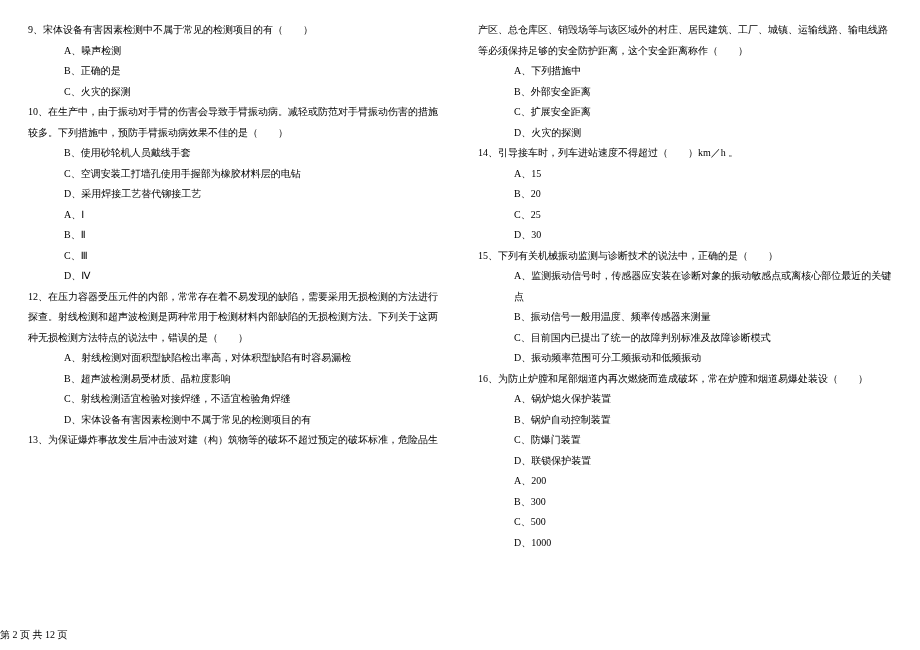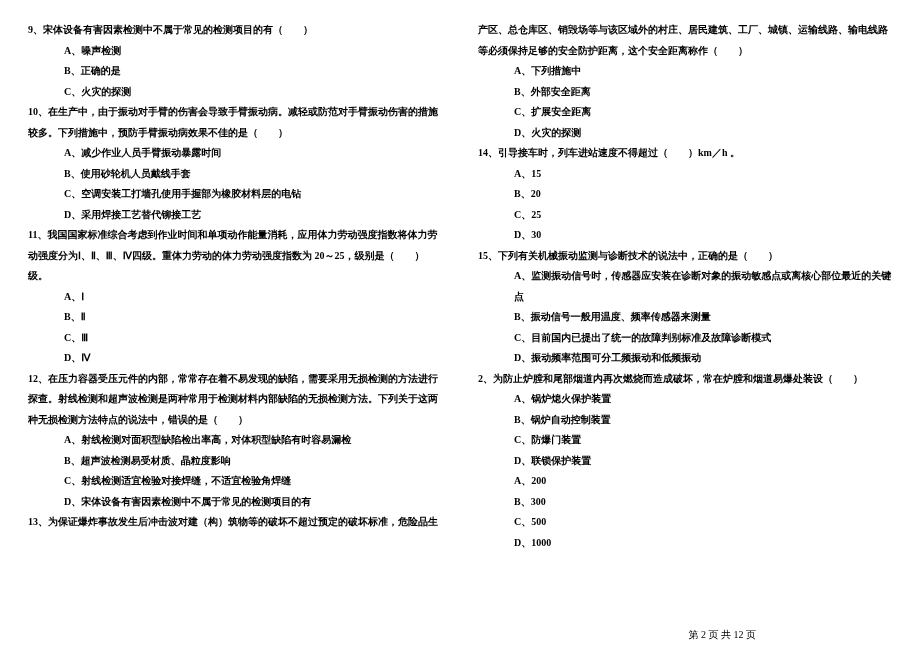--- a/index.html
+++ b/index.html
@@ -28,57 +28,54 @@
   .col-left {
     padding-right: 18px;
   }
   .col-right {
     padding-left: 18px;
   }
   .line {
     line-height: 2.05;
     white-space: normal;
     word-break: break-all;
-    font-weight: bold;
   }
   .q {        
   }
   .cont {     
   }
   .opt {      
     padding-left: 3.6em;
   }
   .footer {
     position: absolute;
     bottom: 8px;
     left: 0;
     width: 756px;
-    text-align: right;
+    text-align: left;
     font-size: 10px;
   }
 </style>
 </head>
 <body>
 
 <div class="page">
 
   <div class="column col-left">
 
     <div class="line q">9、宋体设备有害因素检测中不属于常见的检测项目的有（　　）</div>
     <div class="line opt">A、噪声检测</div>
     <div class="line opt">B、正确的是</div>
     <div class="line opt">C、火灾的探测</div>
 
     <div class="line q">10、在生产中，由于振动对手臂的伤害会导致手臂振动病。减轻或防范对手臂振动伤害的措施较多。下列措施中，预防手臂振动病效果不佳的是（　　）</div>
-    <div class="line opt">A、减少作业人员手臂振动暴露时间</div>
     <div class="line opt">B、使用砂轮机人员戴线手套</div>
     <div class="line opt">C、空调安装工打墙孔使用手握部为橡胶材料层的电钻</div>
     <div class="line opt">D、采用焊接工艺替代铆接工艺</div>
 
-    <div class="line q">11、我国国家标准综合考虑到作业时间和单项动作能量消耗，应用体力劳动强度指数将体力劳动强度分为Ⅰ、Ⅱ、Ⅲ、Ⅳ四级。重体力劳动的体力劳动强度指数为 20～25，级别是（　　）级。</div>
     <div class="line opt">A、Ⅰ</div>
     <div class="line opt">B、Ⅱ</div>
     <div class="line opt">C、Ⅲ</div>
     <div class="line opt">D、Ⅳ</div>
 
     <div class="line q">12、在压力容器受压元件的内部，常常存在着不易发现的缺陷，需要采用无损检测的方法进行探查。射线检测和超声波检测是两种常用于检测材料内部缺陷的无损检测方法。下列关于这两种无损检测方法特点的说法中，错误的是（　　）</div>
     <div class="line opt">A、射线检测对面积型缺陷检出率高，对体积型缺陷有时容易漏检</div>
     <div class="line opt">B、超声波检测易受材质、晶粒度影响</div>
     <div class="line opt">C、射线检测适宜检验对接焊缝，不适宜检验角焊缝</div>
     <div class="line opt">D、宋体设备有害因素检测中不属于常见的检测项目的有</div>
@@ -99,21 +96,21 @@
     <div class="line opt">B、20</div>
     <div class="line opt">C、25</div>
     <div class="line opt">D、30</div>
 
     <div class="line q">15、下列有关机械振动监测与诊断技术的说法中，正确的是（　　）</div>
     <div class="line opt">A、监测振动信号时，传感器应安装在诊断对象的振动敏感点或离核心部位最近的关键点</div>
     <div class="line opt">B、振动信号一般用温度、频率传感器来测量</div>
     <div class="line opt">C、目前国内已提出了统一的故障判别标准及故障诊断模式</div>
     <div class="line opt">D、振动频率范围可分工频振动和低频振动</div>
 
-    <div class="line q">2、为防止炉膛和尾部烟道内再次燃烧而造成破坏，常在炉膛和烟道易爆处装设（　　）</div>
+    <div class="line q">16、为防止炉膛和尾部烟道内再次燃烧而造成破坏，常在炉膛和烟道易爆处装设（　　）</div>
     <div class="line opt">A、锅炉熄火保护装置</div>
     <div class="line opt">B、锅炉自动控制装置</div>
     <div class="line opt">C、防爆门装置</div>
     <div class="line opt">D、联锁保护装置</div>
 
     <div class="line opt">A、200</div>
     <div class="line opt">B、300</div>
     <div class="line opt">C、500</div>
     <div class="line opt">D、1000</div>
   </div>

